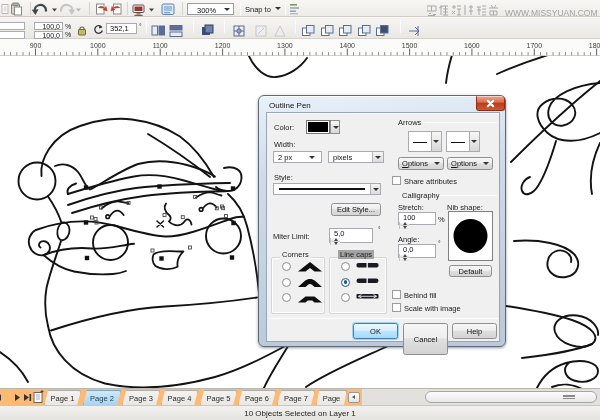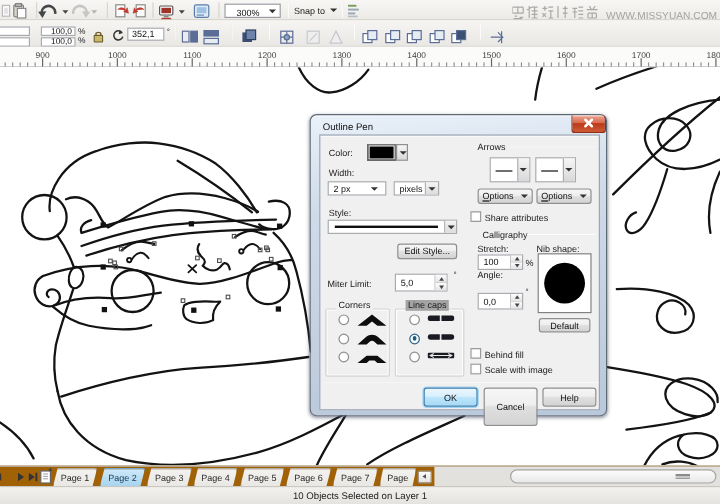--- a/index.html
+++ b/index.html
@@ -3,21 +3,21 @@
 *{margin:0;padding:0;box-sizing:border-box;}
 html,body{width:600px;height:420px;overflow:hidden;background:#fff;font-family:"Liberation Sans",sans-serif;}
 .abs{position:absolute;}
 #root{position:relative;width:600px;height:420px;text-decoration:underline;}
 .lbl{position:absolute;font-size:7.5px;color:#1b1b1b;white-space:nowrap;}
 .combo{position:absolute;background:#fff;border:1px solid #a9abb0;display:flex;align-items:center;}
 .combo .tx{font-size:7.5px;color:#111;padding-left:4px;flex:1;}
 .combo .da{width:11px;align-self:stretch;display:flex;align-items:center;justify-content:center;background:linear-gradient(#f4f4f4,#dcdcdc);border-left:1px solid #b5b5b5;}
 .arrw{width:0;height:0;border-left:3px solid transparent;border-right:3px solid transparent;border-top:3.5px solid #333;}
 .btn{position:absolute;background:linear-gradient(#f6f6f6 0%,#eeeeee 45%,#e0e0e0 50%,#d3d3d3 100%);border:1px solid #8e8f8f;border-radius:2.5px;display:flex;align-items:center;justify-content:center;font-size:7.5px;color:#111;}
-.spin{position:absolute;background:#fff;border:1px solid #a9abb0;display:flex;}
+.spin{position:absolute;background:#fff;border:1px solid #a9abb0;display:flex;flex-direction:column;}
 .spin .tx{font-size:7.5px;color:#111;padding-left:4px;flex:1;display:flex;align-items:center;}
 .spin .ud{width:10px;display:flex;flex-direction:column;border-left:1px solid #c5c5c5;}
 .spin .u,.spin .d{flex:1;background:linear-gradient(#fdfdfd,#e3e3e3);display:flex;align-items:center;justify-content:center;}
 .spin .u{border-bottom:1px solid #d0d0d0;}
 .ua{width:0;height:0;border-left:2.5px solid transparent;border-right:2.5px solid transparent;border-bottom:3px solid #444;}
 .dna{width:0;height:0;border-left:2.5px solid transparent;border-right:2.5px solid transparent;border-top:3px solid #444;}
 .chk{position:absolute;width:9px;height:9px;background:#fff;border:1px solid #9b9b9b;box-shadow:inset 0 0 1px #ddd;}
 .radio{position:absolute;width:9px;height:9px;border-radius:50%;background:radial-gradient(#fff 55%,#e8e8e8);border:1px solid #8f8f8f;}
 .sep2{position:absolute;top:3px;width:1px;height:13px;background:#d8d5d0;border-right:1px solid #fcfcfc;}
 .gline{position:absolute;height:1px;background:#dadada;border-bottom:1px solid #fdfdfd;}
@@ -338,21 +338,21 @@
         <span class="lbl" style="left:7px;top:10px;">Color:</span>
         <div class="abs" style="left:39px;top:7px;width:24px;height:14px;background:#000;border:1px solid #777;box-shadow:inset 0 0 0 1px #fff;"></div>
         <div class="abs" style="left:63px;top:7px;width:10px;height:14px;background:linear-gradient(#f6f6f6,#d8d8d8);border:1px solid #8e8f8f;">
           <span style="position:absolute;left:1.5px;top:5px;width:0;height:0;border-left:3px solid transparent;border-right:3px solid transparent;border-top:3.5px solid #333;"></span>
         </div>
         <span class="lbl" style="left:7px;top:27px;">Width:</span>
         <div class="combo" style="left:6px;top:38px;width:49px;height:12px;">
           <span class="tx">2 px</span>
           <span style="margin-right:6px;" class="arrw"></span>
         </div>
-        <div class="combo" style="left:61px;top:38px;width:38px;height:12px;">
+        <div class="combo" style="left:61px;top:38px;width:56px;height:12px;">
           <span class="tx">pixels</span>
           <span class="da">
             <span class="arrw"></span>
           </span>
         </div>
         <span class="lbl" style="left:7px;top:60px;">Style:</span>
         <div class="combo" style="left:6px;top:70px;width:108px;height:12px;">
           <span style="flex:1;height:1.6px;background:#111;margin:0 5px;"></span>
           <span class="da" style="width:10px;">
             <span class="arrw"></span>
@@ -420,21 +420,21 @@
           <span class="ud">
             <span class="u">
               <span class="ua"></span>
             </span>
             <span class="d">
               <span class="dna"></span>
             </span>
           </span>
         </div>
         <span class="lbl" style="left:171px;top:102px;">%</span>
-        <span class="lbl" style="left:131px;top:112px;">Angle:</span>
+        <span class="lbl" style="left:131px;top:122px;">Angle:</span>
         <div class="spin" style="left:131px;top:131px;width:38px;height:14px;">
           <span class="tx">0,0</span>
           <span class="ud">
             <span class="u">
               <span class="ua"></span>
             </span>
             <span class="d">
               <span class="dna"></span>
             </span>
           </span>
@@ -448,21 +448,21 @@
         <div class="chk" style="left:125px;top:177px;"></div>
         <span class="lbl" style="left:137px;top:178px;">Behind fill</span>
         <div class="chk" style="left:125px;top:190px;"></div>
         <span class="lbl" style="left:137px;top:191px;">Scale with image</span>
         <div class="gline" style="left:2px;top:205px;width:230px;"></div>
         <div class="btn" style="left:86px;top:210px;width:45px;height:16px;background:linear-gradient(#eaf6fd 0%,#d9f0fc 45%,#bee6fd 50%,#a7d9f5 100%);border:1px solid #3c7fb1;box-shadow:0 0 0 1px #9ed6f2;">OK</div>
         <div class="btn" style="left:136px;top:210px;width:45px;height:32px;">Cancel</div>
         <div class="btn" style="left:185px;top:210px;width:45px;height:16px;">Help</div>
       </div>
     </div>
-<div class="abs" style="left:0;top:388px;width:600px;height:17px;background:#a16207;border-top:1px solid #b9b6b0;text-align:center;">
+<div class="abs" style="left:0;top:388px;width:600px;height:17px;background:#fdba74;border-top:1px solid #b9b6b0;text-align:center;">
 <svg class="abs" style="left:0;top:0;" width="46" height="17" viewBox="0 0 46 17">
         <path d="M 1,5 L 1,12 L -2,8.5 Z" fill="#333"></path>
         <path d="M 15,5 L 20,8.5 L 15,12 Z" fill="#333"></path>
         <path d="M 24,5 L 29,8.5 L 24,12 Z M 29.5,5 h 1.6 v 7 h -1.6 Z" fill="#333"></path>
         <rect x="34" y="3.5" width="8" height="10" fill="#fff" stroke="#666"></rect>
         <path d="M 36,6 h 4 M 36,8 h 4 M 36,10 h 4" stroke="#999" stroke-width="0.8"></path>
         <path d="M 40.5,2.5 h 3 M 42,1 v 3" stroke="#444" stroke-width="1"></path>
       </svg>
 <div class="abs" style="left:44px;top:1px;width:37px;height:16px;background:linear-gradient(#f3f2f0,#e9e7e3);border:1px solid #b0ada7;color:#2a2a2a;border-bottom:none;border-radius:2px 2px 0 0;font-size:7.5px;display:flex;align-items:center;justify-content:center;clip-path:polygon(11% 0,100% 0,89% 100%,0 100%);">Page 1</div>
 <div class="abs" style="left:83px;top:1px;width:38px;height:16px;background:linear-gradient(#cfe9fa,#a5d2ee);border:1px solid #7aa4c4;color:#1a3a55;border-bottom:none;border-radius:2px 2px 0 0;font-size:7.5px;display:flex;align-items:center;justify-content:center;clip-path:polygon(11% 0,100% 0,89% 100%,0 100%);">Page 2</div>

